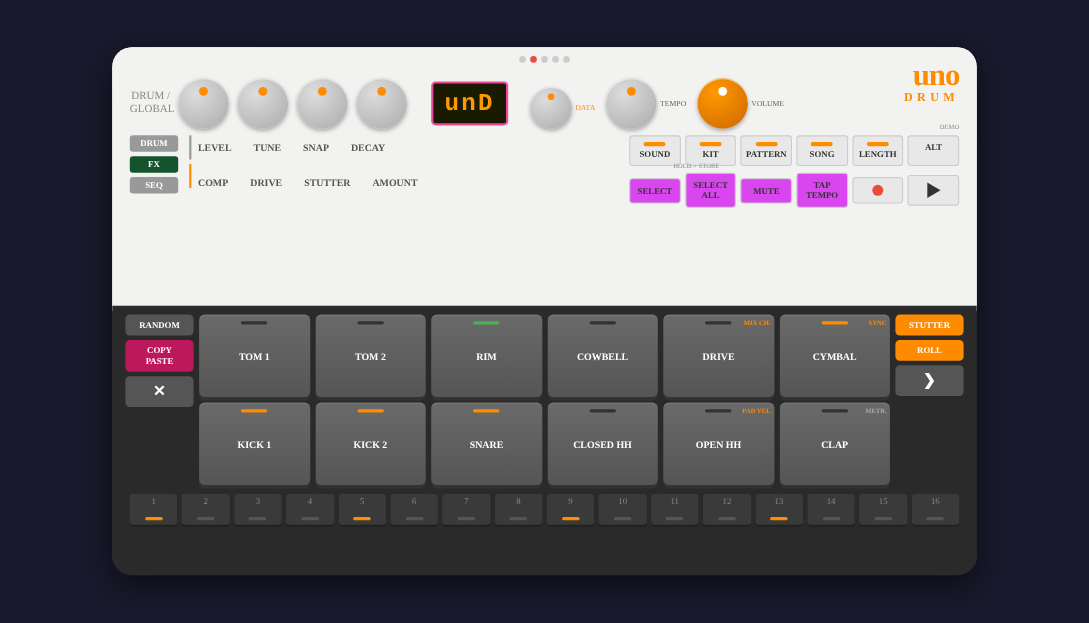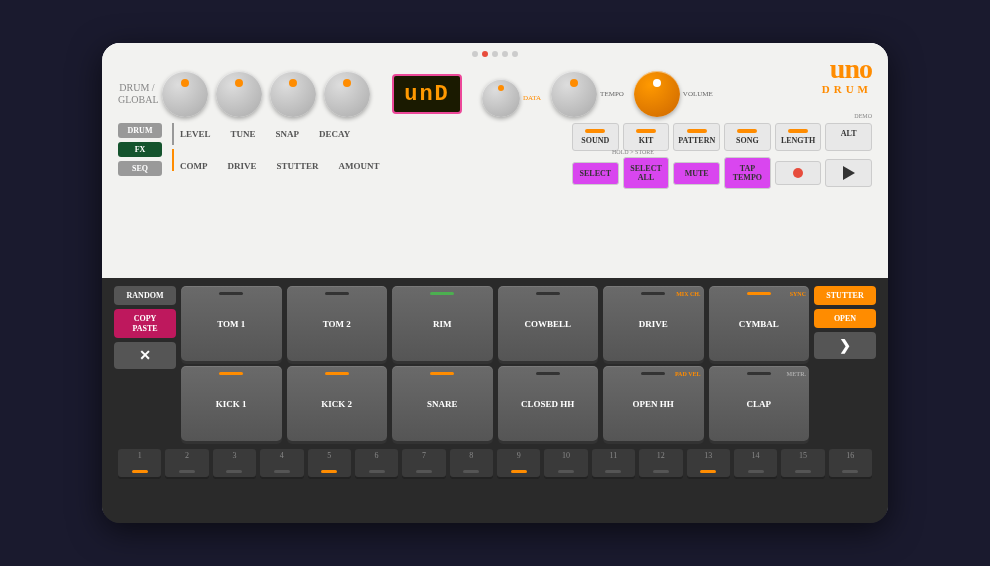--- a/index.html
+++ b/index.html
@@ -643,21 +643,21 @@
             <div class="pad-indicator"></div>
             <span>CLAP</span>
             <span style="color:#aaa; font-size:6px; position:absolute; top:5px; right:3px;">METR.</span>
           </div>
         </div>
 
       </div>
 
       <div class="bottom-right-col">
         <div class="side-btn stutter">STUTTER</div>
-        <div class="side-btn roll">OPEN</div>
+        <div class="side-btn roll">ROLL</div>
         <div class="side-btn next">❯</div>
       </div>
 
     </div>
 
     <div class="steps-row">
       <div class="step-btn">
         <span>1</span>
         <div class="step-indicator lit"></div>
       </div>

